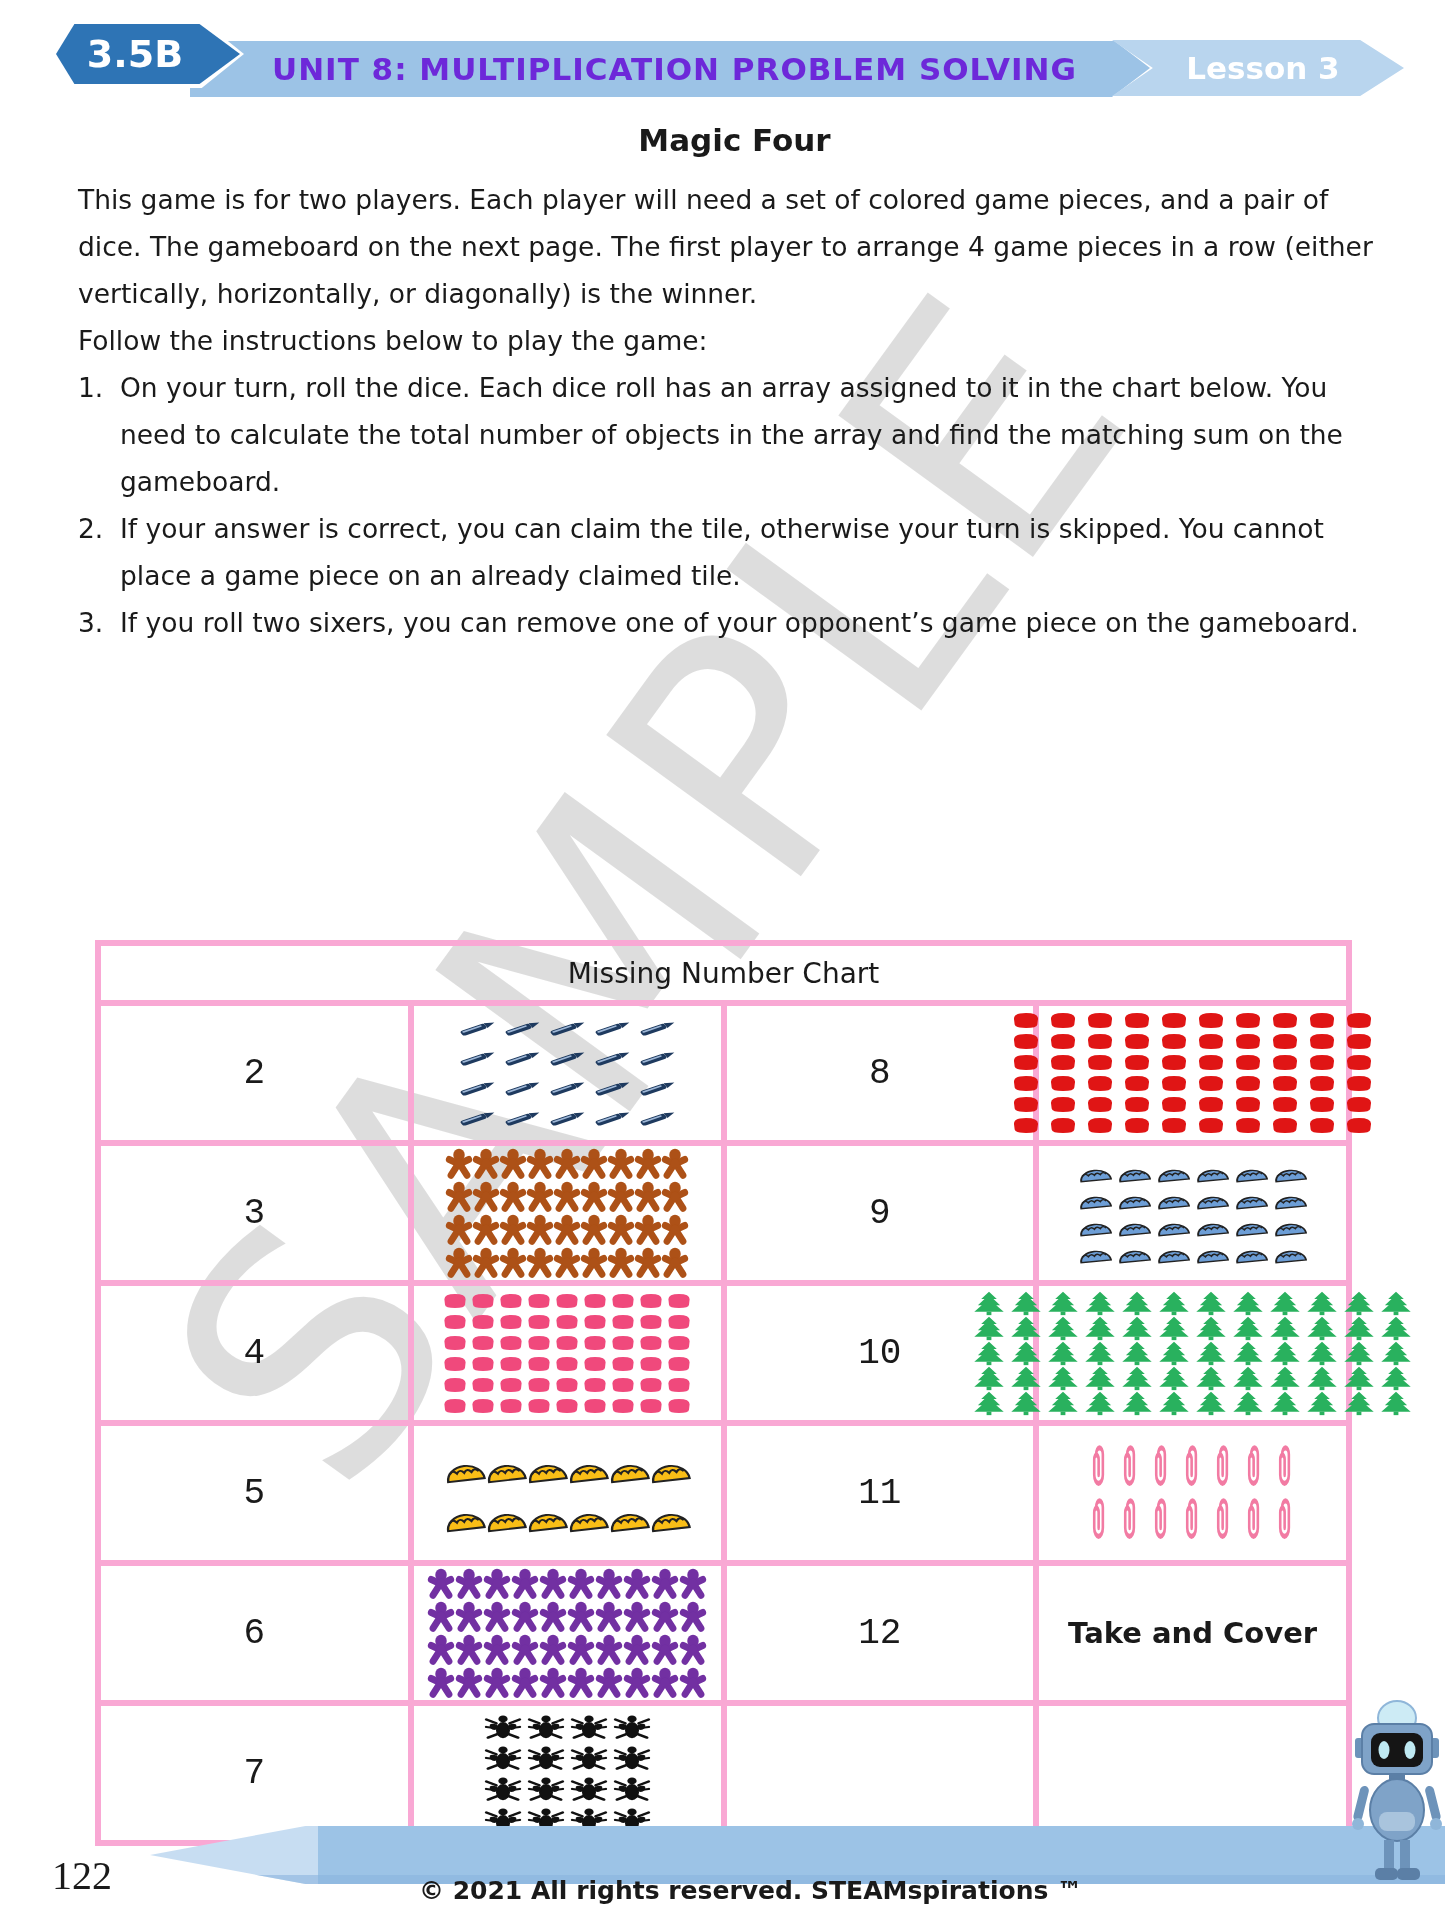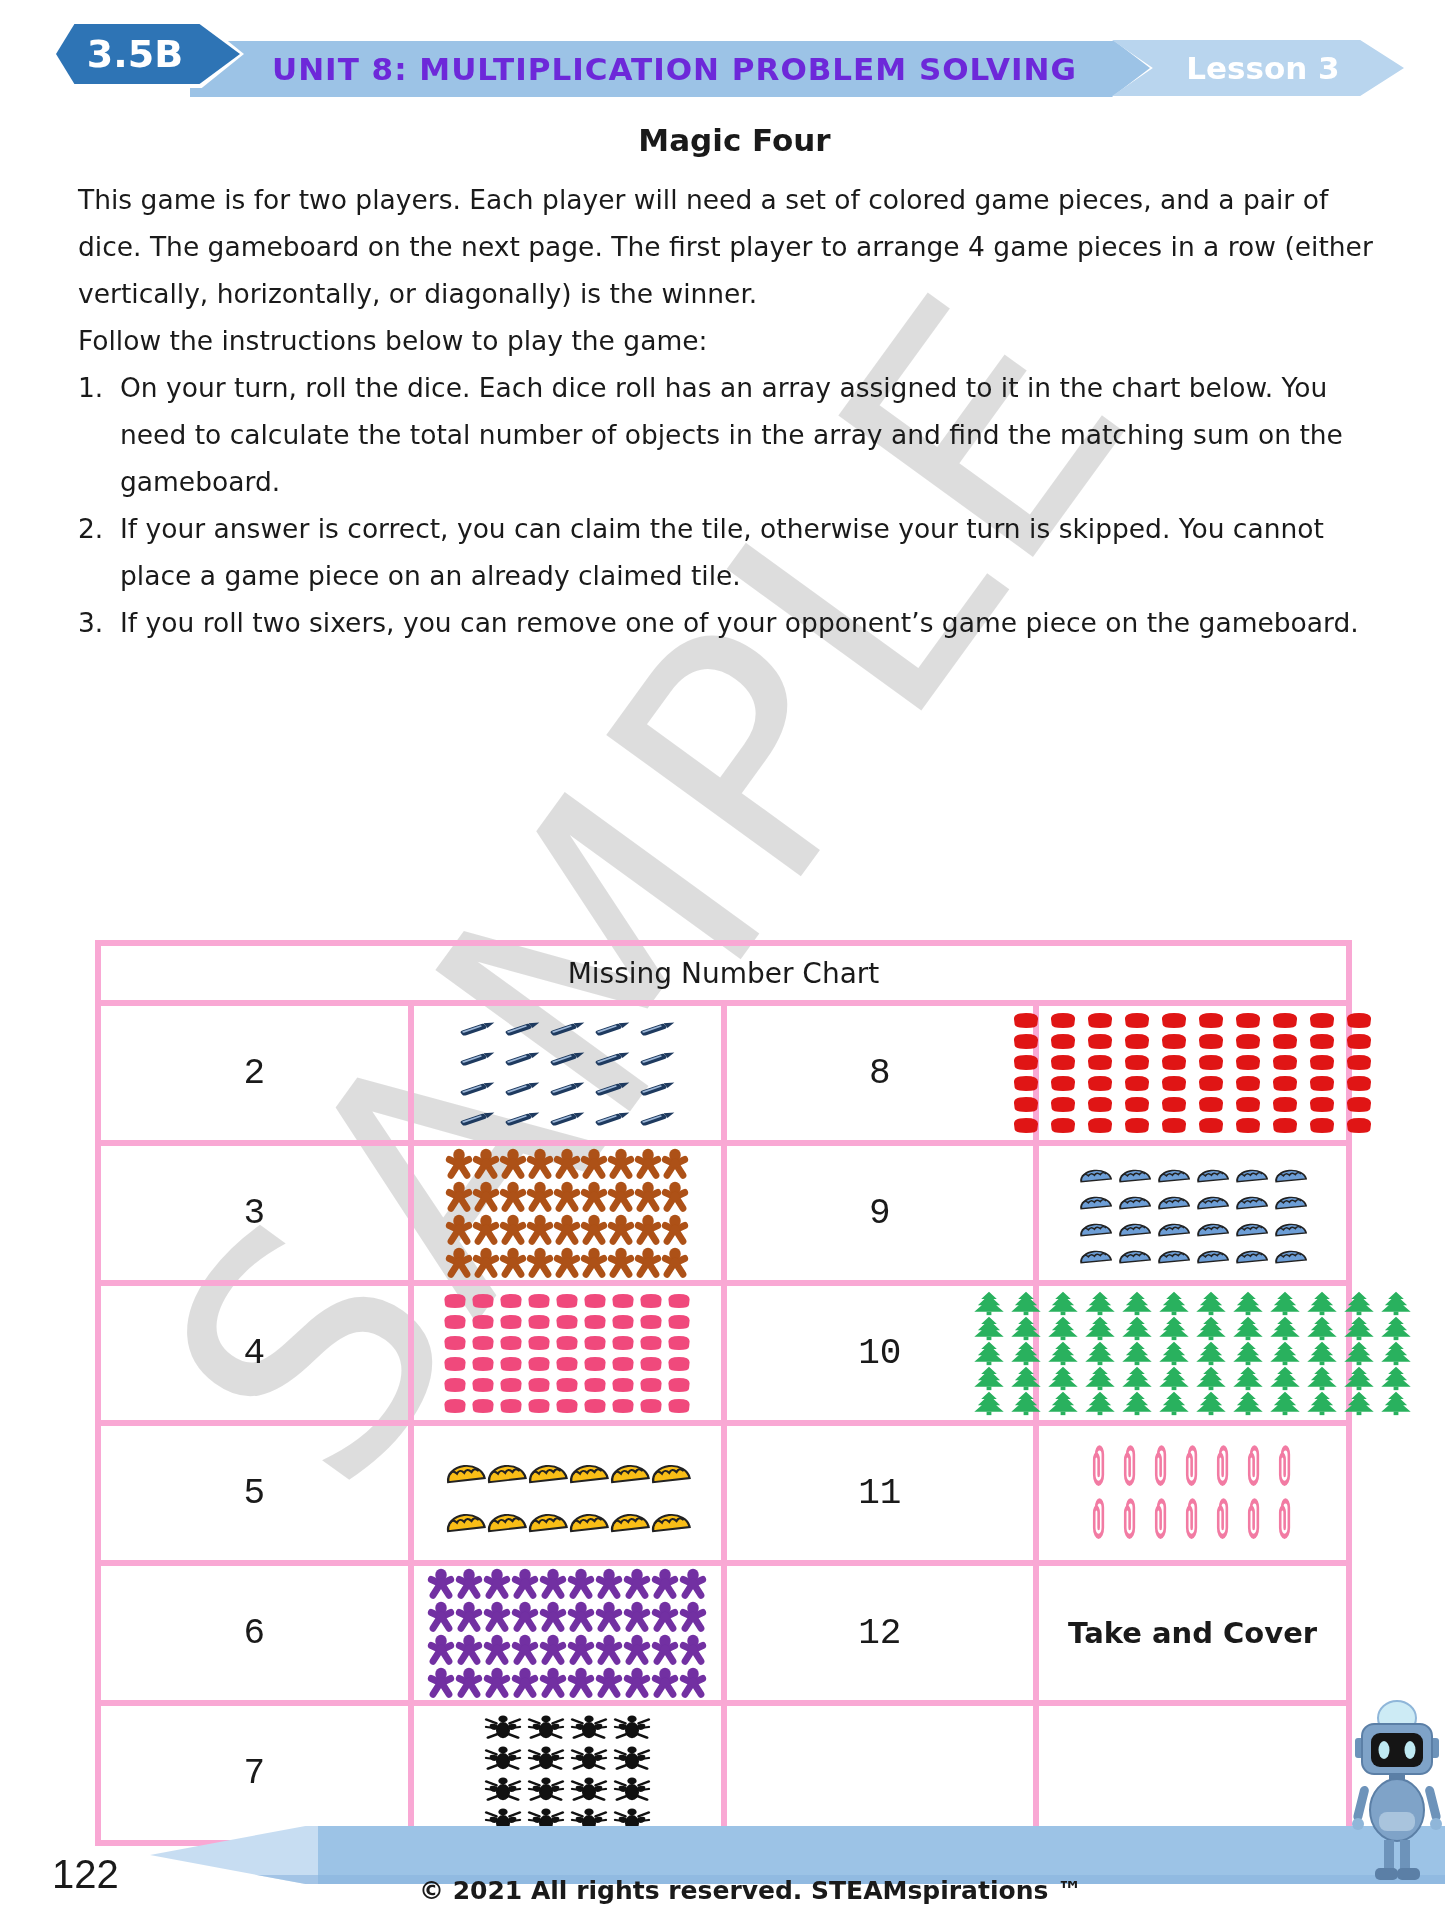--- a/index.html
+++ b/index.html
@@ -51,21 +51,21 @@
   .ic{display:block;overflow:visible;justify-self:center;align-self:center;}
   .takecover{text-align:center;font-weight:bold;font-size:29px;}
 
   
   .footbar{position:absolute;left:150px;top:1826px;width:1295px;height:58px;z-index:1;
     clip-path:polygon(0% 50%,12% 0%,100% 0%,100% 100%,12% 100%);
     background:linear-gradient(90deg,#c7ddf2 0 13%,#9cc3e6 13%);}
   .footbar::after{content:"";position:absolute;left:0;right:0;bottom:0;height:9px;
     background:#8ab4dd;opacity:.6;}
   .pagenum{position:absolute;left:52px;top:1852px;z-index:2;
-    font-family:Liberation Sans, sans-serif;font-size:40px;}
+    font-family:Liberation Serif, serif;font-size:40px;}
   .copyright{position:absolute;left:0;top:1876px;width:100%;text-align:center;z-index:2;
     font-weight:bold;font-size:25px;margin-left:28px;}
   .robot{position:absolute;left:1349px;top:1694px;width:96px;height:222px;z-index:3;}
 
   .symdefs{position:absolute;width:0;height:0;overflow:hidden;}
 </style>
 </head>
 <body>
 
 <svg class="symdefs" aria-hidden="true">

